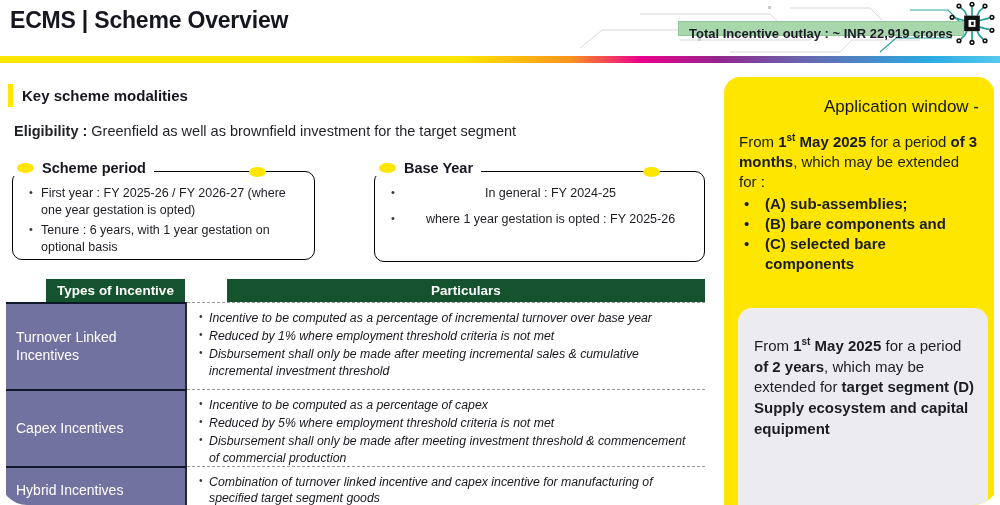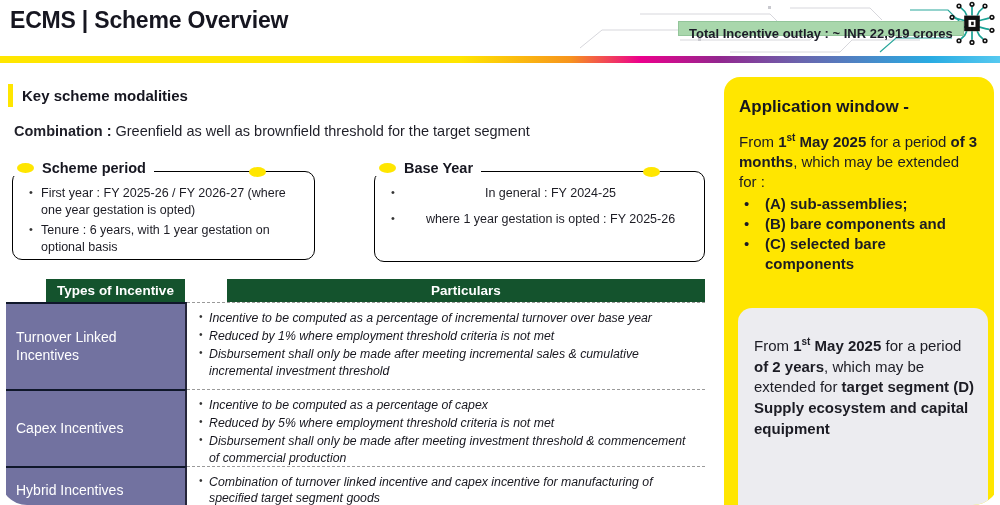--- a/index.html
+++ b/index.html
@@ -48,21 +48,21 @@
                padding:4px 8px 4px 10px; border-right:2px solid #26263a; border-top:2px solid #0f172a; line-height:1.25; }
   .cell-part { background:#fff; padding:5px 6px 4px 6px; border-top:1px dashed #9a9a9a;font-style:italic; }
   .inc-table .outer-bottom { border-bottom:1px dashed #9a9a9a; }
   .cell-part ul { list-style:none; margin:2px 0 0 16px; }
   .cell-part li { position:relative; font-size:12.3px; line-height:1.32; margin-bottom:2px; color:#17171f; }
   .cell-part li::before { content:"•"; position:absolute; left:-10px; top:0; font-size:10px; color:#333; }
 
   
   .app-panel { position:absolute; left:724px; top:77px; width:270px; height:520px;
                background:#ffe600; border-radius:16px; padding:16px 15px 0 15px; }
-  .app-title { text-align:left; font-size:17px; font-weight:700; color:#161620; margin:4px 0 14px 0; }
+  .app-title { text-align:right; font-size:17px; font-weight:400; color:#161620; margin:4px 0 14px 0; }
   .app-para { font-size:15px; line-height:1.34; color:#1c1c24; }
   .app-para sup { font-size:10px; }
   .app-bullets { list-style:none; margin-top:2px; }
   .app-bullets li { position:relative; font-size:15px; font-weight:700; line-height:1.33; padding-left:26px; color:#1c1c24; }
   .app-bullets li::before { content:"•"; position:absolute; left:5px; top:0; font-weight:400; }
   .app-subbox { position:absolute; left:738px; top:308px; width:250px; height:250px;
                 background:#ececf0; border-radius:14px; padding:27px 12px 0 16px; }
   .app-subbox .app-para { line-height:1.38; }
 </style>
 </head>
@@ -130,21 +130,21 @@
 
   <div class="page-title">ECMS | Scheme Overview</div>
   <div class="badge">Total Incentive outlay : ~ INR 22,919 crores</div>
   <div class="grad-bar"></div>
 
   <div class="section-heading">
     <div class="accent-bar"></div>
     <span>Key scheme modalities</span>
   </div>
   <div class="eligibility">
-    <b>Combination :</b><span> Greenfield as well as brownfield threshold for the target segment</span>
+    <b>Eligibility :</b><span> Greenfield as well as brownfield investment for the target segment</span>
   </div>
 
   <div class="callout callout-a">
     <div class="callout-title">
       <span class="dot"></span>
       <span>Scheme period</span>
     </div>
     <span class="dot dot-right"></span>
     <ul>
       <li>First year : FY 2025-26 / FY 2026-27 (where one year gestation is opted)</li>

